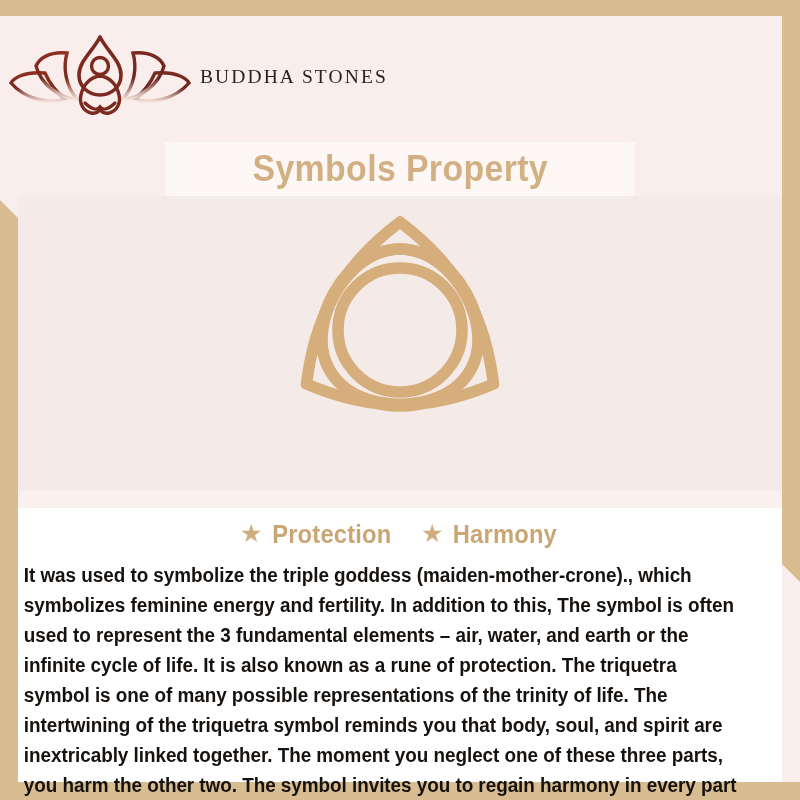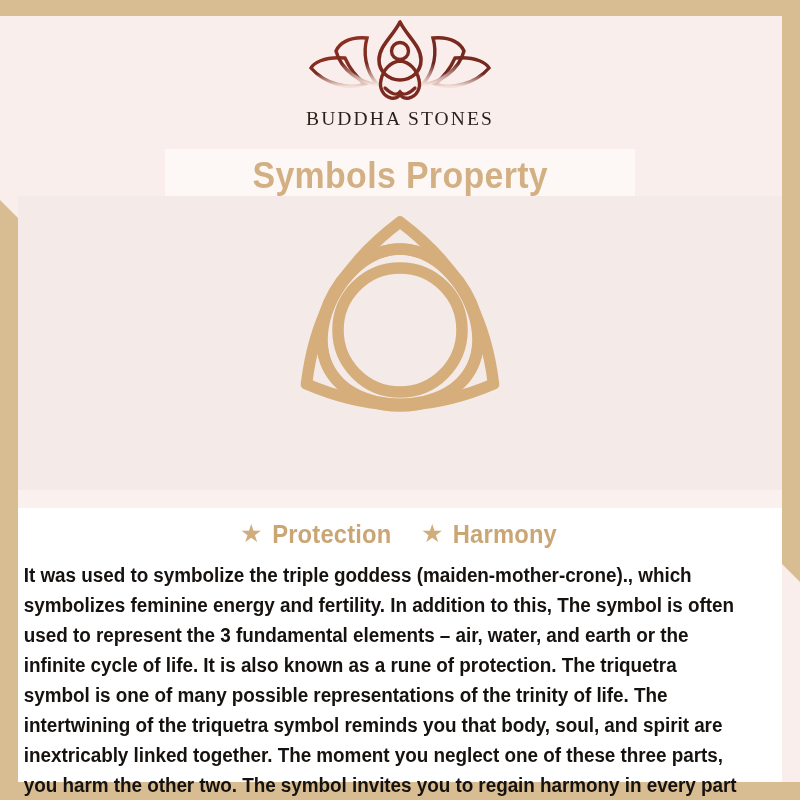--- a/index.html
+++ b/index.html
@@ -40,21 +40,21 @@
   #band-bottom {
     left: 0; top: 782px; width: 800px; height: 18px;
   }
 
   
   #header {
     position: absolute;
     left: 0; top: 16px;
     width: 800px; height: 126px;
     display: flex;
-    flex-direction: column;
+    flex-direction: row;
     align-items: center;
     justify-content: flex-start;
   }
   #logo-wrap {
     position: relative;
     width: 200px;
     height: 96px;
     display: flex;
     align-items: center;
     justify-content: center;
@@ -65,21 +65,21 @@
     font-size: 19.5px;
     letter-spacing: 2.1px;
     color: #2b1f1c;
     margin-top: -4px;
     white-space: nowrap;
   }
 
   
   #title-banner {
     position: absolute;
-    left: 165px; top: 149px;
+    left: 165px; top: 142px;
     width: 470px; height: 54px;
     background: #fdf8f6;
     display: flex;
     align-items: center;
     justify-content: center;
   }
   #page-title {
     font-family: "Liberation Sans Narrow", "Liberation Sans", sans-serif;
     font-weight: bold;
     font-size: 36px;

